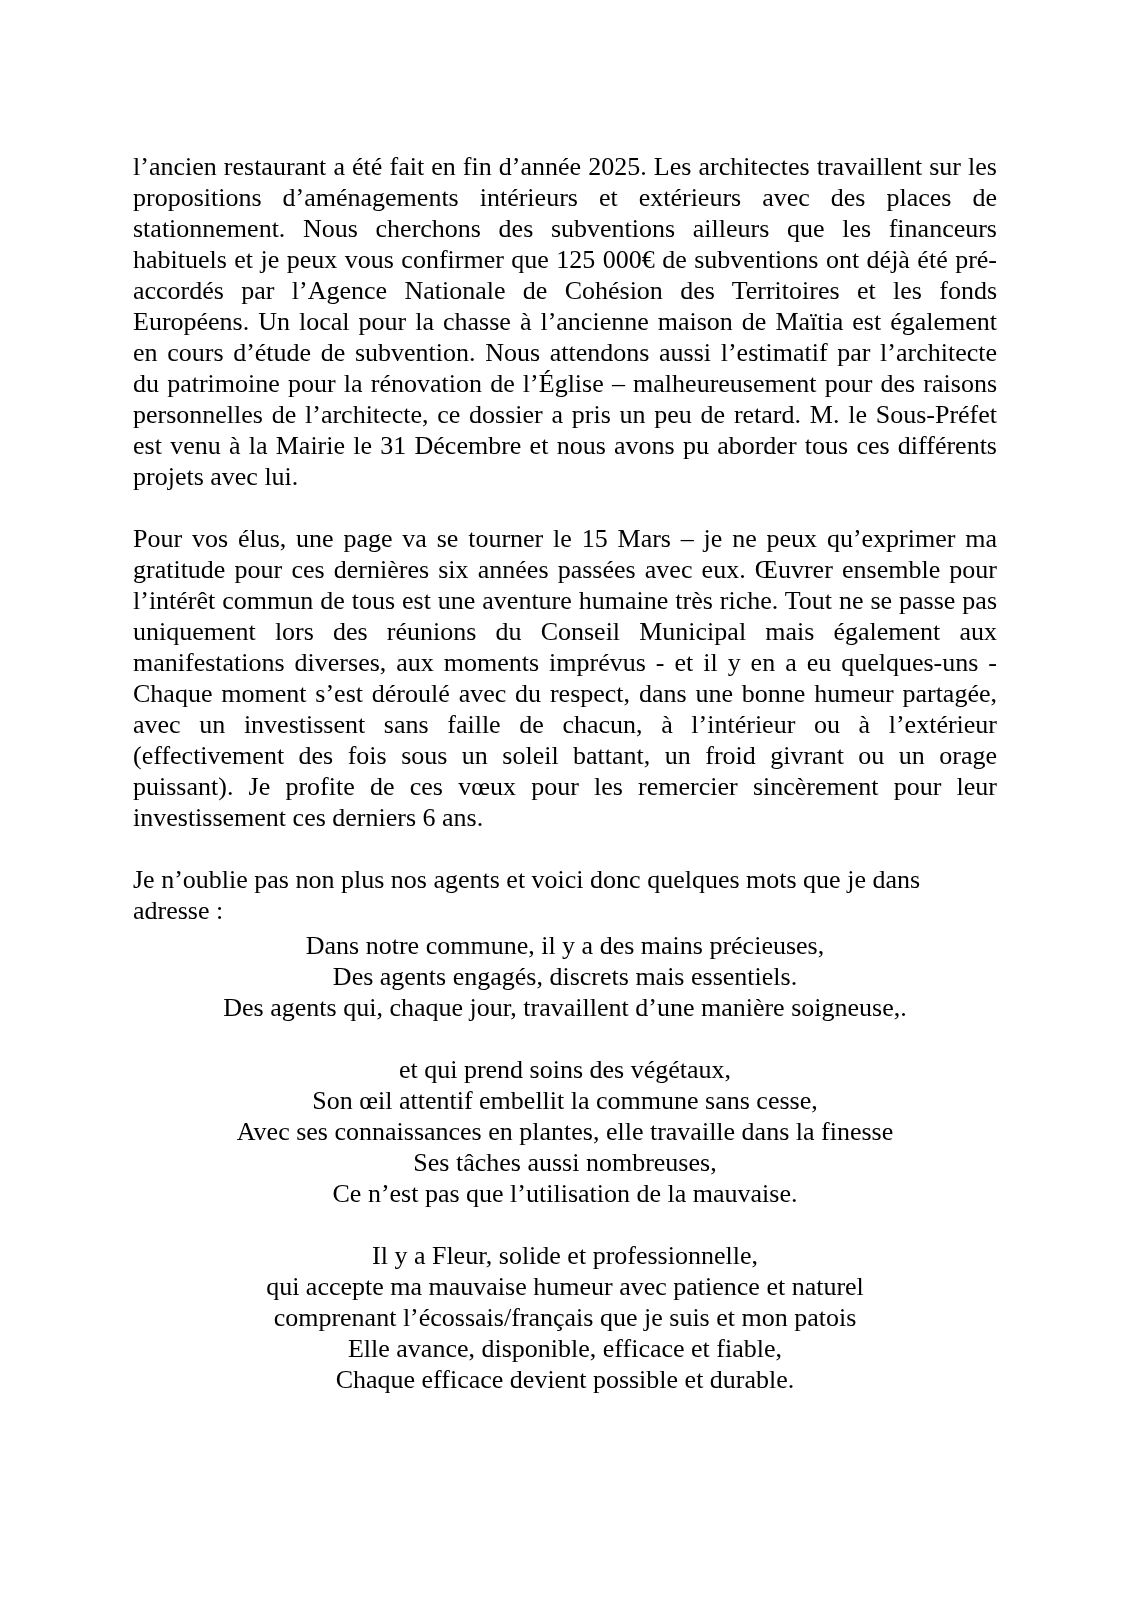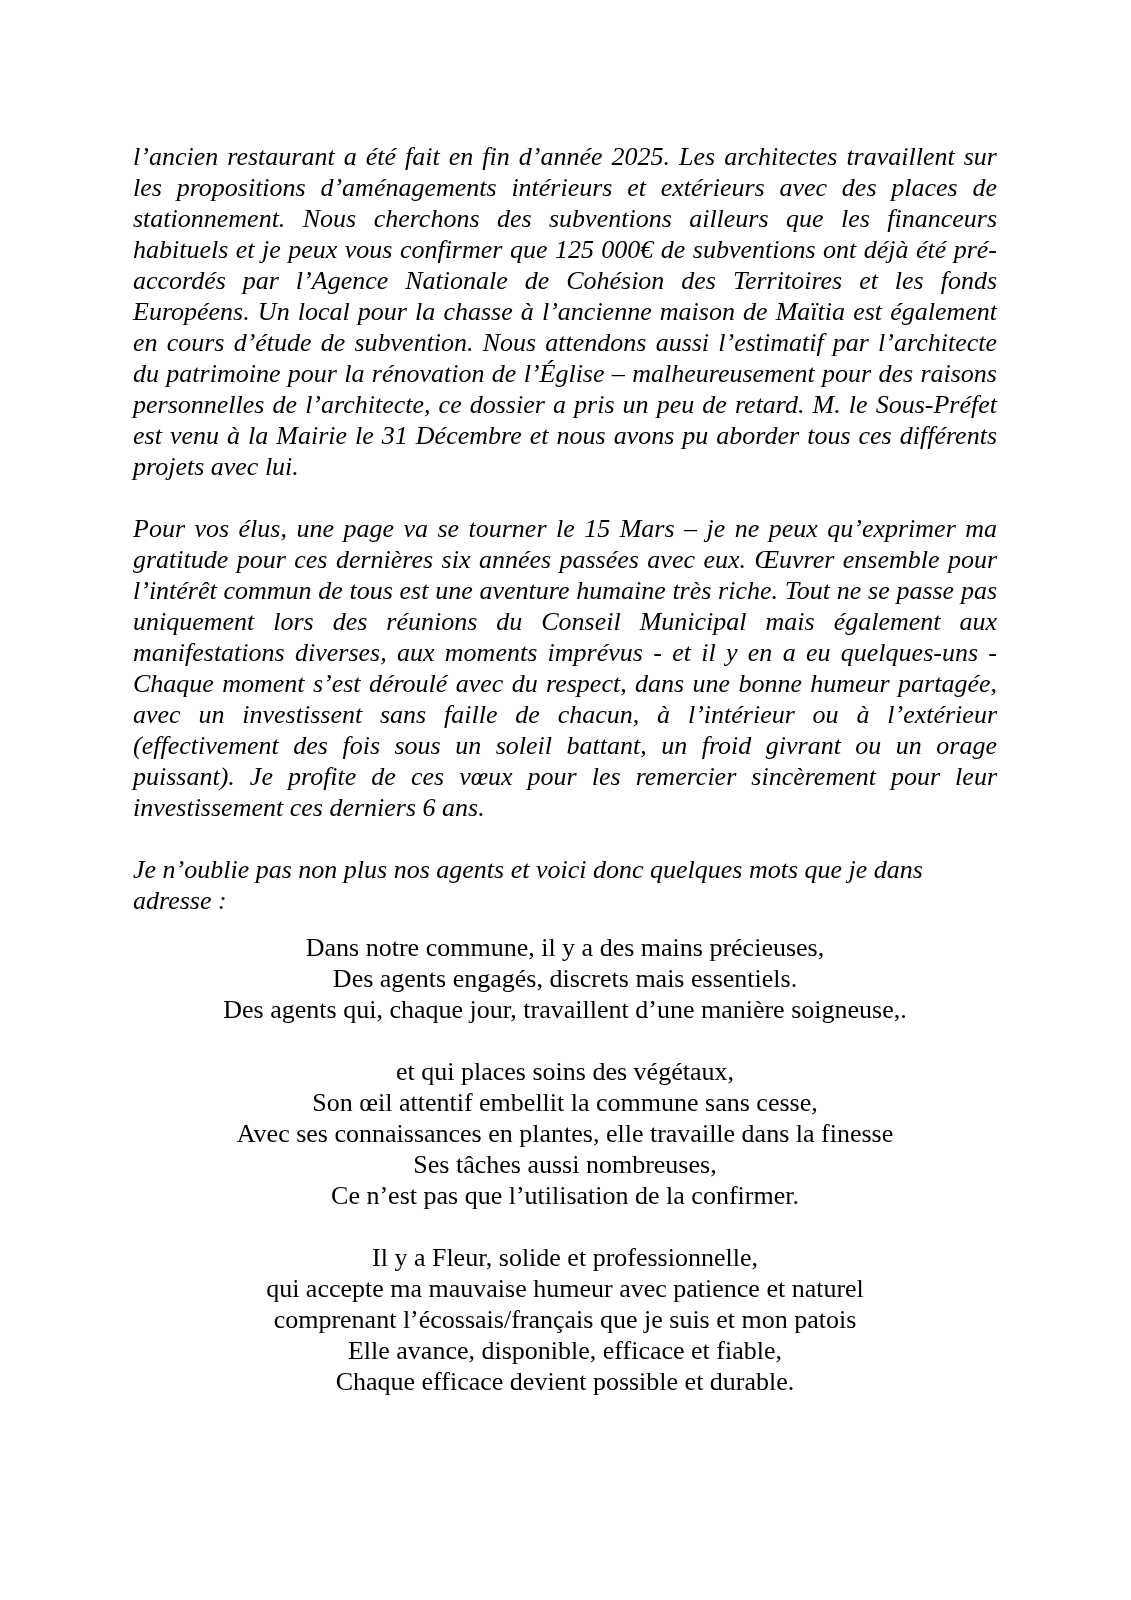--- a/index.html
+++ b/index.html
@@ -17,35 +17,34 @@
   }
   .page {
     position: absolute;
     left: 133px;
     top: 137px;
     width: 864px;
     font-size: 26px;
     line-height: 31px;
   }
   .para {
-    margin: 4px 0 31px 0;
-    font-style: italic;
+    margin: 14px 0 31px 0;
   }
   .justify {
     text-align: justify;
   }
   .para.no-gap {
     margin-bottom: 0;
   }
   .poem {
     font-style: normal;
     text-align: center;
   }
   .stanza {
-    margin: 16px 0 31px 0;
+    margin: 4px 0 31px 0;
     font-family: Liberation Serif, serif;
   }
   .stanza:last-child {
     margin-bottom: 0;
   }
   .poem-line {
     min-height: 31px;
   }
 </style>
 </head>
@@ -61,25 +60,25 @@
 
   <div class="poem">
 
     <div class="stanza">
       <div class="poem-line">Dans notre commune, il y a des mains précieuses,</div>
       <div class="poem-line">Des agents engagés, discrets mais essentiels.</div>
       <div class="poem-line">Des agents qui, chaque jour, travaillent d’une manière soigneuse,.</div>
     </div>
 
     <div class="stanza">
-      <div class="poem-line">et qui places soins des végétaux,</div>
+      <div class="poem-line">et qui prend soins des végétaux,</div>
       <div class="poem-line">Son œil attentif embellit la commune sans cesse,</div>
       <div class="poem-line">Avec ses connaissances en plantes, elle travaille dans la finesse</div>
       <div class="poem-line">Ses tâches aussi nombreuses,</div>
-      <div class="poem-line">Ce n’est pas que l’utilisation de la confirmer.</div>
+      <div class="poem-line">Ce n’est pas que l’utilisation de la mauvaise.</div>
     </div>
 
     <div class="stanza">
       <div class="poem-line">Il y a Fleur, solide et professionnelle,</div>
       <div class="poem-line">qui accepte ma mauvaise humeur avec patience et naturel</div>
       <div class="poem-line">comprenant l’écossais/français que je suis et mon patois</div>
       <div class="poem-line">Elle avance, disponible, efficace et fiable,</div>
       <div class="poem-line">Chaque efficace devient possible et durable.</div>
     </div>
 

